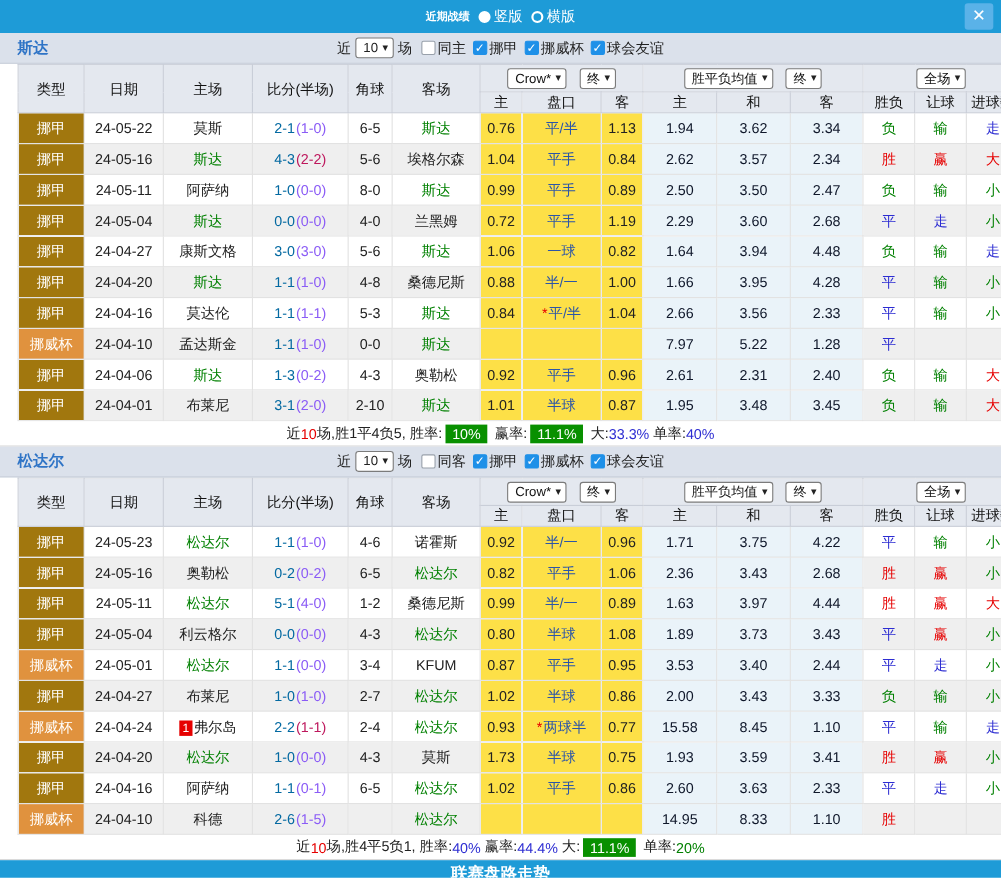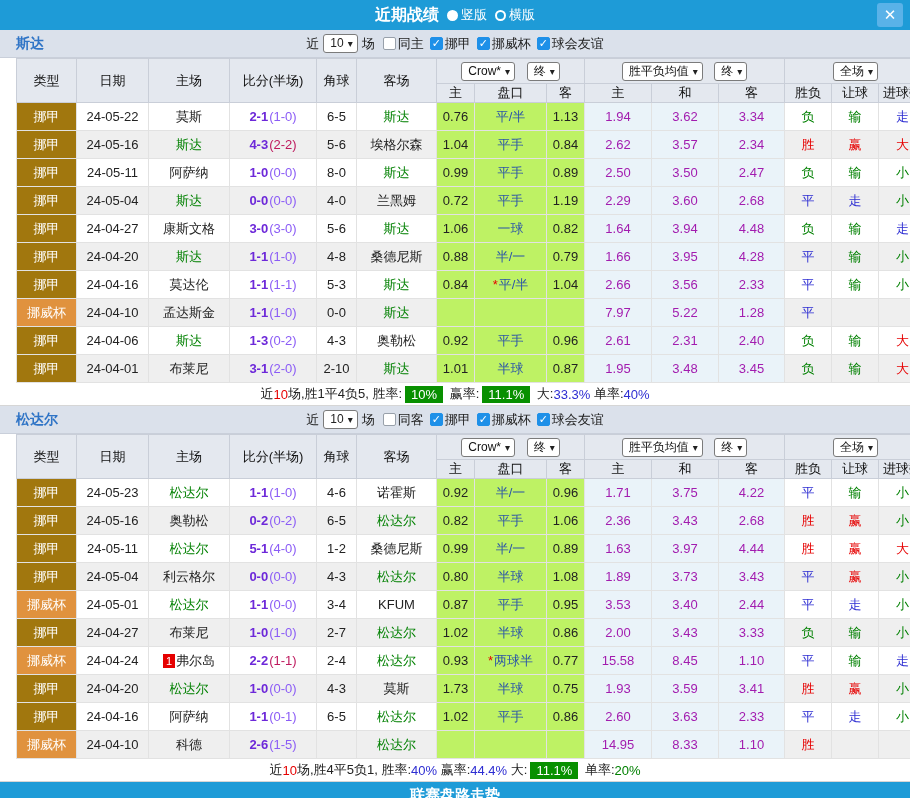--- a/index.html
+++ b/index.html
@@ -1,21 +1,21 @@
 <!DOCTYPE html>
 <html><head>
 <meta charset="utf-8">
 <style>
   *{box-sizing:border-box;}
   html,body{margin:0;padding:0;}
   body{width:910px;height:798px;overflow:hidden;background:#fff;
        font-family:"Liberation Sans","DejaVu Sans",sans-serif;color:#222;}
   
   .titlebar{height:30px;background:#1e9bd7;display:flex;align-items:center;justify-content:center;position:relative;color:#fff;}
-  .title{font-size:16px;font-weight:bold;text-align:center;}
+  .title{font-size:10px;font-weight:bold;text-align:center;}
   .rd{display:inline-flex;align-items:center;margin-left:8px;font-size:13px;cursor:pointer;}
   .rdot{width:11px;height:11px;border:2px solid #fff;border-radius:50%;display:inline-block;margin-right:3px;}
   .rdot.filled{background:#fff;}
   .close-btn{position:absolute;right:7px;top:3px;width:26px;height:24px;background:#5ab2e8;border-radius:3px;
              color:#fff;font-weight:bold;text-align:center;line-height:24px;font-size:15px;cursor:pointer;}
   
   .filter-row{height:28px;background:#dbe1eb;border-bottom:1px solid #c9cfda;display:flex;align-items:center;position:relative;font-size:13px;}
   .team-name{position:absolute;left:16px;color:#2f74c6;font-weight:bold;font-size:14px;}
   .filters{margin:0 auto;display:flex;align-items:center;}
   .sel{display:inline-flex;align-items:center;background:#fff;border:1px solid #7b7b7b;border-radius:3px;
@@ -30,24 +30,24 @@
   table{border-collapse:collapse;width:910px;table-layout:fixed;font-size:13px;margin-left:16px;}
   th,td{padding:0;text-align:center;overflow:hidden;white-space:nowrap;}
   thead th{background:#e4e8ef;font-weight:normal;color:#111;border:1px solid #c9ced8;}
   .hrow1 th{height:25px;}
   .hrow2 th{height:17px;font-size:13px;}
   tbody td{border:1px solid #e2e2e2;height:28px;}
   .tcell{color:#fff;}
   .lea{background:#a1770e;}
   .cup{background:#e0923e;}
   .zeb{background:#efefef;}
-  .cream{background:#bef264;}
-  .avgc{background:#eaf3f9;color:#a21caf;}
+  .cream{background:#fde047;}
+  .avgc{background:#eaf3f9;color:#0f172a;}
   .self{color:#008000;}
-  .ft{color:#6d28d9;font-weight:bold;}
+  .ft{color:#0369a1;}
   .ht{color:#8b5cf6;margin-left:1px;}
   .ht.dark{color:#be185d;}
   .hcap{color:#2b55a8;}
   .star{color:#e60000;margin-right:1px;}
   .res.r{color:#e60000;}
   .res.b{color:#2d2dd2;}
   .res.g{color:#008000;}
   .badge1{background:#e60000;color:#fff;font-size:11px;padding:0 3px;margin-right:1px;display:inline-block;line-height:14px;}
   
   .summary{height:23px;display:flex;align-items:center;justify-content:center;font-size:13px;background:#fff;
@@ -246,21 +246,21 @@
         </tr>
         <tr>
           <td class="tcell lea">挪甲</td>
           <td class=" zeb">24-04-20</td>
           <td class="team self zeb"><span>斯达</span></td>
           <td class="score zeb"><span class="ft">1-1</span><span class="ht">(1-0)</span></td>
           <td class=" zeb">4-8</td>
           <td class="team zeb">桑德尼斯</td>
           <td class="cream">0.88</td>
           <td class="cream hcap"><span>半/一</span></td>
-          <td class="cream">0.79</td>
+          <td class="cream">1.00</td>
           <td class="avgc">1.66</td>
           <td class="avgc">3.95</td>
           <td class="avgc">4.28</td>
           <td class="res b zeb">平</td>
           <td class="res g zeb">输</td>
           <td class="res g zeb">小</td>
         </tr>
         <tr>
           <td class="tcell lea">挪甲</td>
           <td>24-04-16</td>

